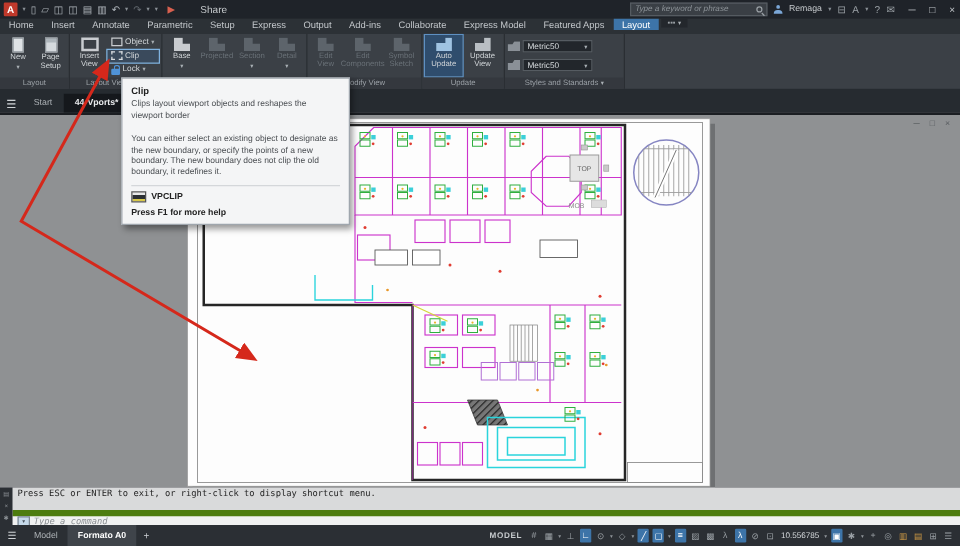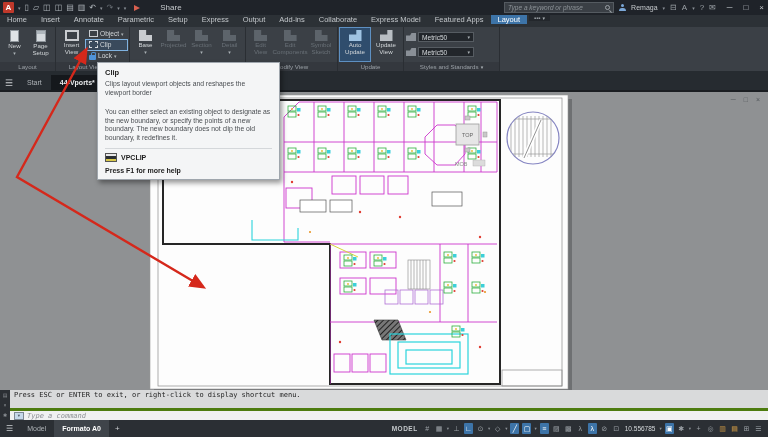--- a/index.html
+++ b/index.html
@@ -85,21 +85,21 @@
   .tt-body { font-size:6.8px; line-height:8.5px; color:#4a4e52; padding-top:5px; margin-bottom:6px; }
   .tt-cmdrow { border-top:1px solid #d4d7da; padding-top:4px; display:flex; align-items:center; gap:4px; margin-bottom:5px; }
   .tt-cmd { font-size:7px; font-weight:bold; color:#222; }
   .vpclip-ic { width:12px; height:9px; background:linear-gradient(#e8e8e8 0 25%, #2b2f33 25% 75%, #d8c84a 75% 100%); border:1px solid #555; }
   .tt-footer { font-size:7px; font-weight:bold; color:#222; }
 
   
   .cmd { position:absolute; top:390px; left:0; right:0; height:30px; background:#d9dadb; z-index:10; }
   .cmd-strip { position:absolute; left:0; top:0; bottom:0; width:10px; background:#2b2f34; display:flex; flex-direction:column; align-items:center; justify-content:space-around; color:#8d9297; font-size:5px; }
   .cmd-hist { margin-left:10px; height:18px; padding:1px 4px; font-family:"DejaVu Sans Mono", monospace; font-size:7px; line-height:8px; color:#1d1d1d; }
-  .cmd-input { margin-left:10px; height:12px; background:#f0f1f1; border-top:3px solid #4d7c0f; display:flex; align-items:center; gap:3px; padding:0 4px; }
+  .cmd-input { margin-left:10px; height:12px; background:#f0f1f1; border-top:5px solid #4d7c0f; display:flex; align-items:center; gap:3px; padding:0 4px; }
   .cmd-ic { width:10px; height:8px; background:#c6d9ea; border:1px solid #7d8893; display:flex; align-items:center; justify-content:center; font-size:4.5px; color:#4a5560; }
   .cmd-ph { font-family:"DejaVu Sans Mono", monospace; font-style:italic; font-size:7px; color:#8a8e92; }
 
   
   .bottombar { position:absolute; top:420px; left:0; right:0; height:17px; background:#2b2f34; display:flex; align-items:center; font-size:7px; z-index:10; }
   .bb-menu { padding:0 6px; color:#cdd1d4; font-size:8px; }
   .ltab { padding:0 8px; height:17px; display:flex; align-items:center; color:#aeb3b7; }
   .ltab.active { background:#3f444a; color:#fff; font-weight:bold; }
   .bb-add { color:#cdd1d4; padding:0 6px; font-size:8px; }
   .bb-right { margin-left:auto; display:flex; align-items:center; gap:3px; padding-right:5px; }

